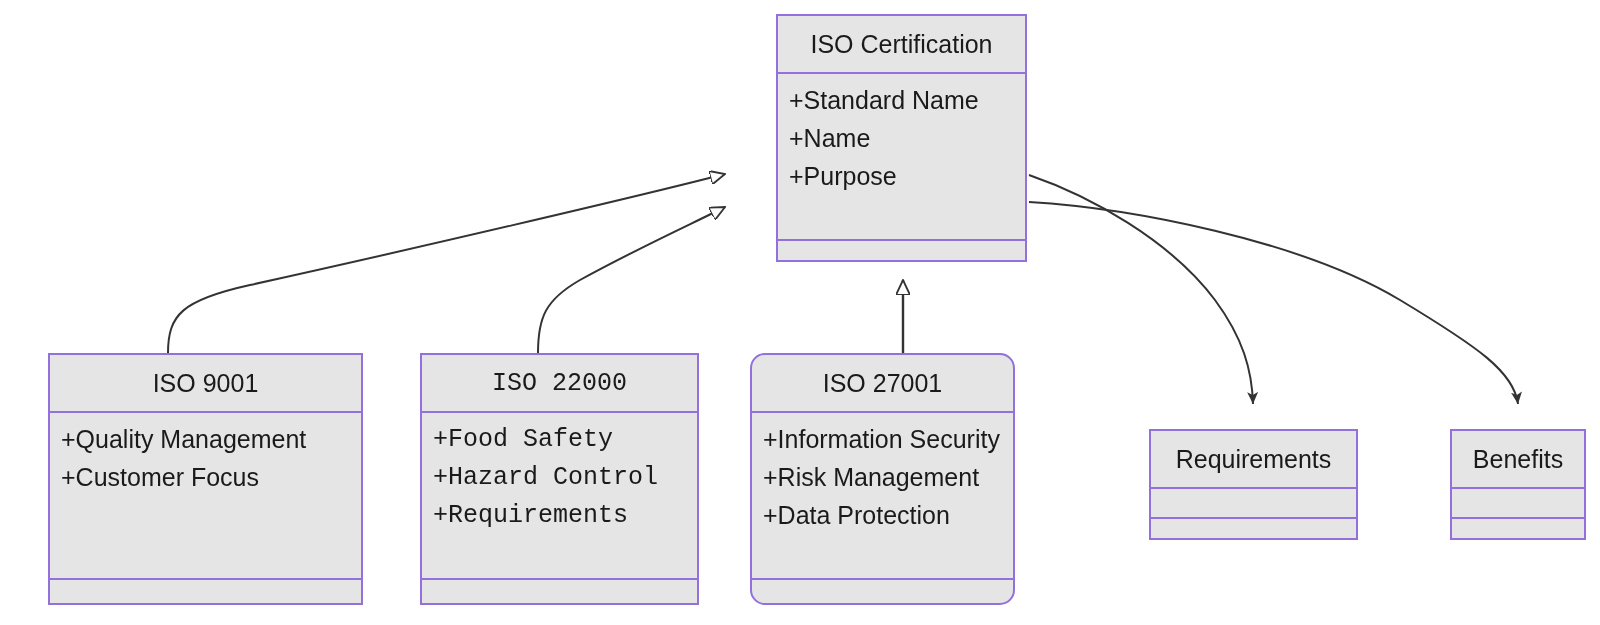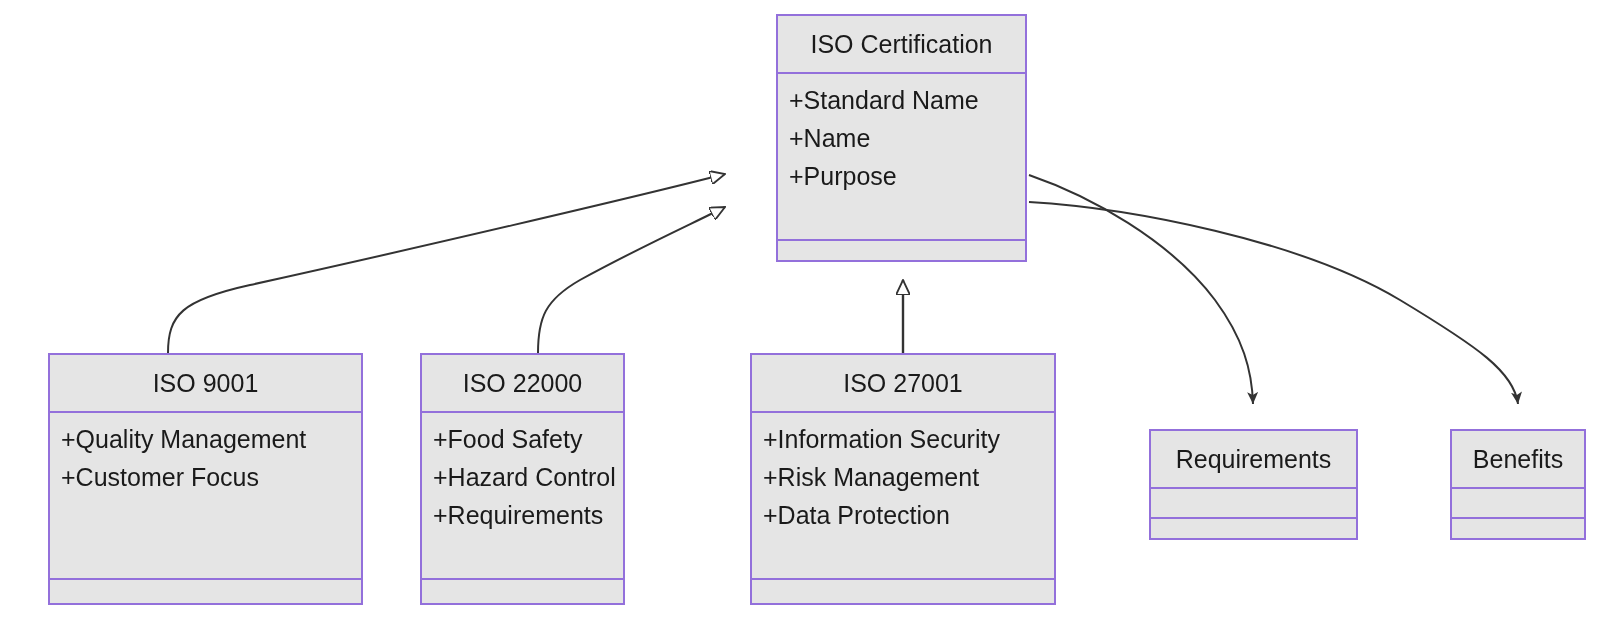--- a/index.html
+++ b/index.html
@@ -107,31 +107,31 @@
 
   <div class="uml-class" style="left:12px; top:353px; width:315px; height:252px;margin-left:36px;">
     <div class="class-title">ISO 9001</div>
     <div class="class-attrs">
       <div class="attr-line">+Quality Management</div>
       <div class="attr-line">+Customer Focus</div>
     </div>
     <div class="class-methods tall"></div>
   </div>
 
-  <div class="uml-class" style="left:420px; top:353px; width:205px; height:252px;">
+  <div class="uml-class" style="left:420px; top:353px; width:279px; height:252px;font-family:Liberation Mono, monospace;">
     <div class="class-title">ISO 22000</div>
     <div class="class-attrs">
       <div class="attr-line">+Food Safety</div>
       <div class="attr-line">+Hazard Control</div>
       <div class="attr-line">+Requirements</div>
     </div>
     <div class="class-methods tall"></div>
   </div>
 
-  <div class="uml-class" style="left:750px; top:353px; width:306px; height:252px;">
+  <div class="uml-class" style="left:750px; top:353px; width:265px; height:252px;border-radius:15px;">
     <div class="class-title">ISO 27001</div>
     <div class="class-attrs">
       <div class="attr-line">+Information Security</div>
       <div class="attr-line">+Risk Management</div>
       <div class="attr-line">+Data Protection</div>
     </div>
     <div class="class-methods tall"></div>
   </div>
 
   <div class="uml-class" style="left:1149px; top:429px; width:209px; height:111px;">

